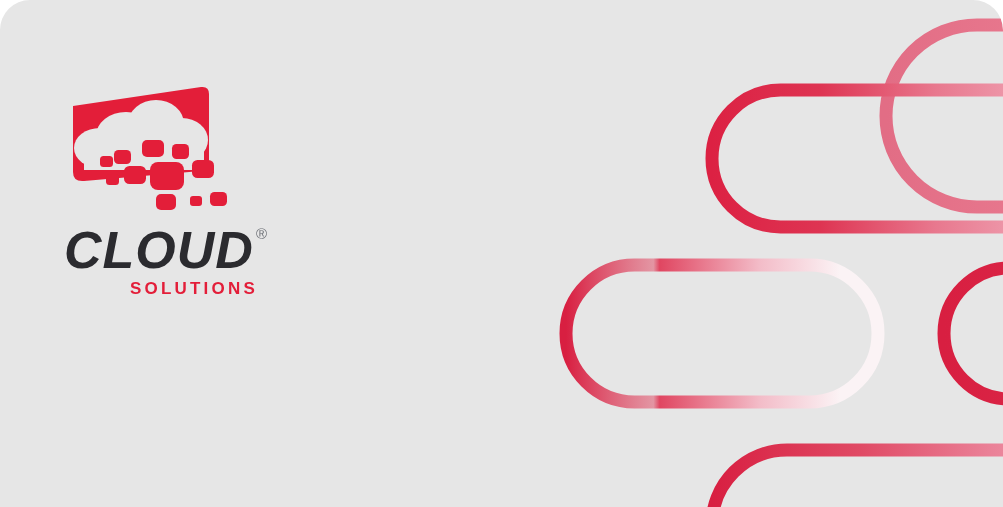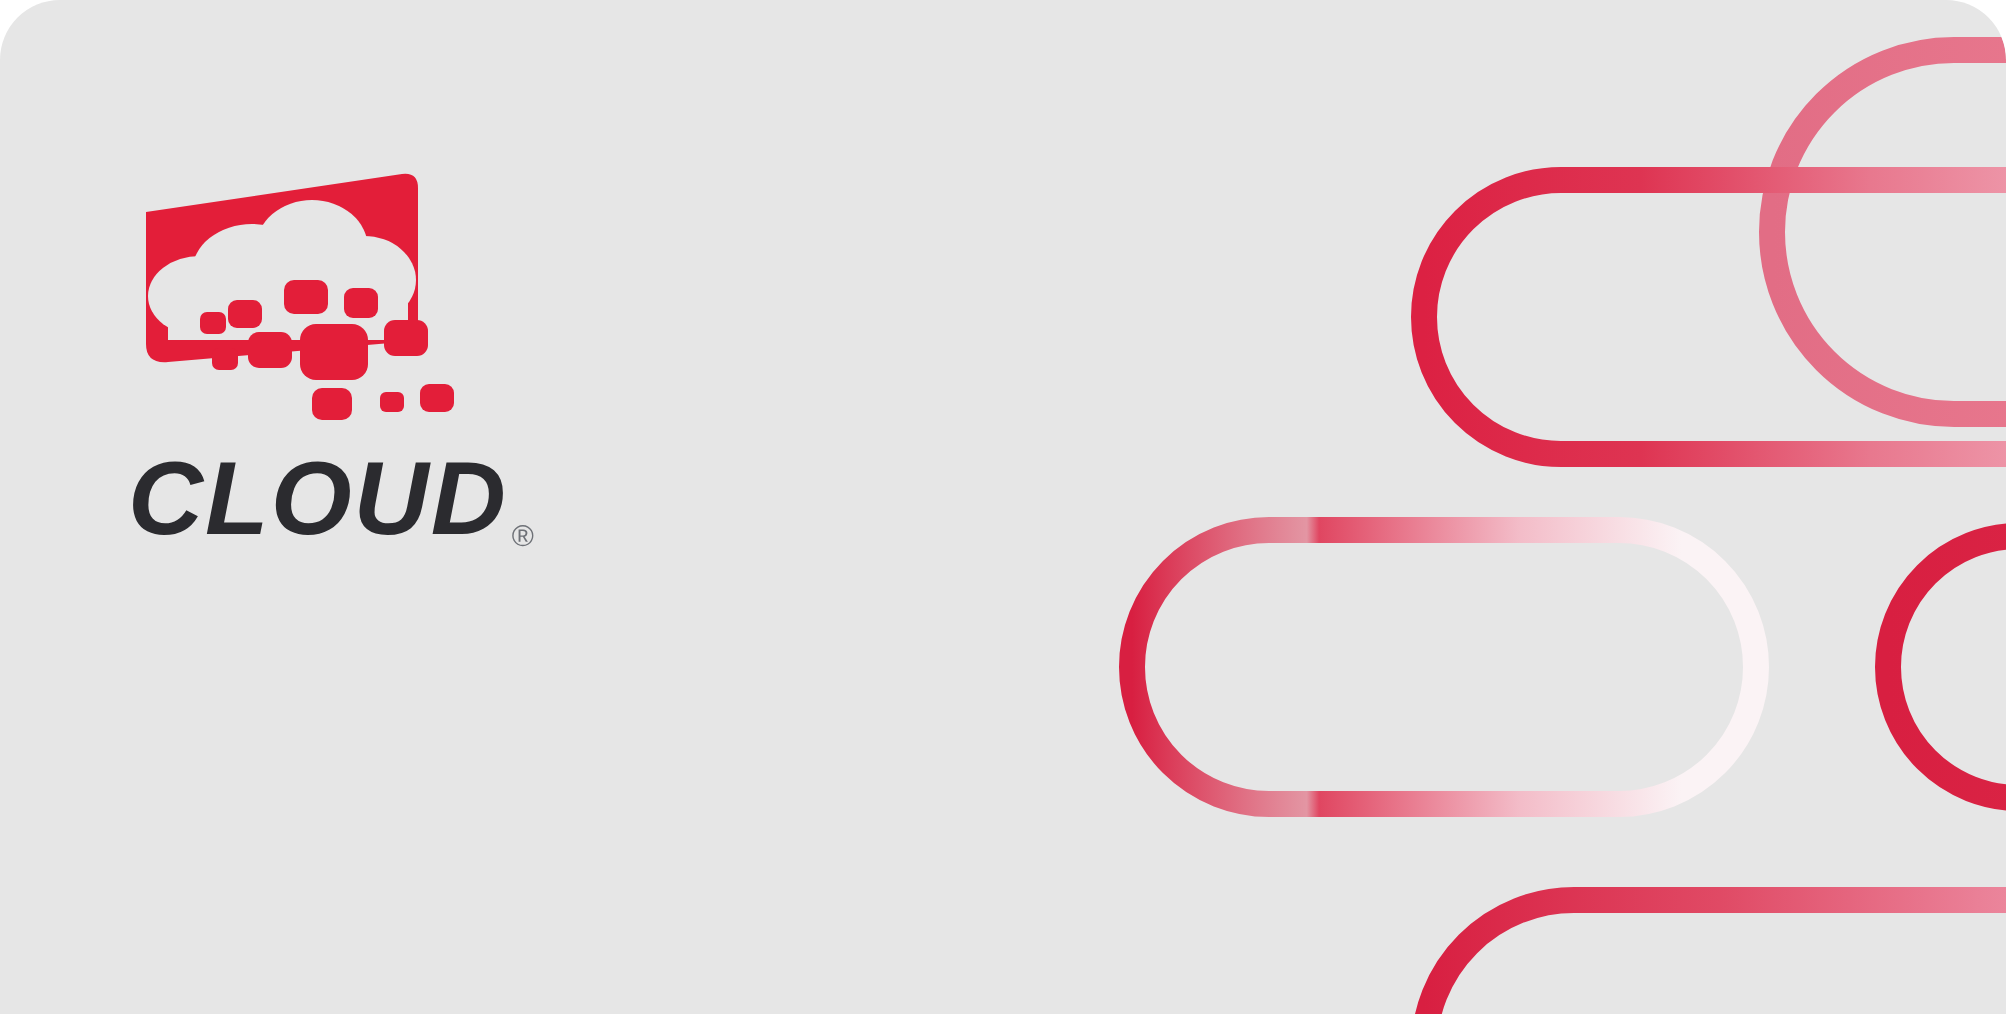--- a/index.html
+++ b/index.html
@@ -58,21 +58,21 @@
     direction: rtl;
     text-align: left;
     letter-spacing: 0px;
     white-space: nowrap;
   }
   #logo-wordmark-row {
     position: absolute;
     left: 0px;
     top: 140px;
     display: flex;
-    align-items: flex-end;
+    align-items: flex-start;
   }
   #logo-wordmark {
     font-size: 52px;
     font-weight: bold;
     font-style: italic;
     color: #2b2b2f;
     letter-spacing: 1px;
     line-height: 1;
   }
   #logo-reg {
@@ -198,16 +198,17 @@
         <rect x="146" y="108" width="17" height="14" rx="4.5"></rect>
       </g>
     </svg>
 
 
     <div id="logo-wordmark-row">
       <span id="logo-wordmark">CLOUD</span>
       <span id="logo-reg">®</span>
     </div>
 
+    <div id="logo-solutions">SOLUTIONS</div>
   </div>
 
 
 </div>
 
 </body></html>

